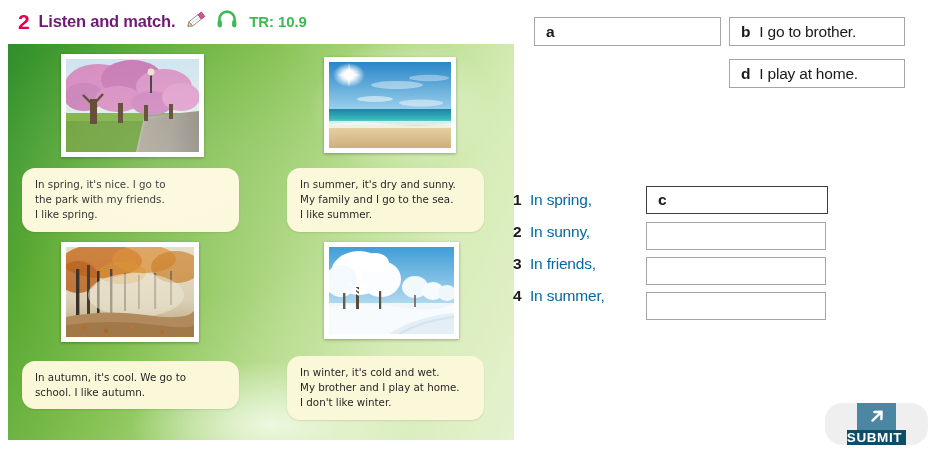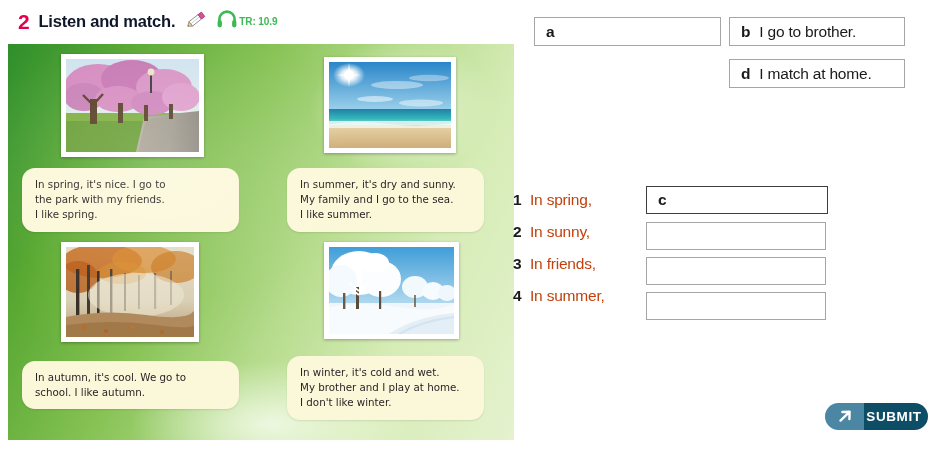--- a/index.html
+++ b/index.html
@@ -10,24 +10,24 @@
     overflow: hidden;
   }
   #app { position: relative; width: 936px; height: 455px; background:#fff; }
 
   
   #header { position: absolute; left: 18px; top: 8px; height: 26px; display: flex; align-items: center; }
   #ex-number {
     color: #e3004f; font-weight: bold; font-size: 21px; line-height: 1;
     margin-right: 9px; letter-spacing: -0.3px;
   }
-  #ex-title { color: #0f172a; font-weight: bold; font-size: 16.5px; letter-spacing: -0.2px; }
+  #ex-title { color: #701a75; font-weight: bold; font-size: 16.5px; letter-spacing: -0.2px; }
   #pencil-icon { margin-left: 11px; display:block; }
   #headphone-icon { margin-left: 8px; display:block; }
-  #tr-label { margin-left: 1px; color:#3cba54; font-weight:bold; font-size:10px; letter-spacing:-0.1px; }
+  #tr-label { margin-left: 11px; color:#3cba54; font-weight:bold; font-size:15px; letter-spacing:-0.1px; }
 
   
   #green-panel {
     position: absolute; left: 8px; top: 44px; width: 506px; height: 396px;
     background:
       radial-gradient(ellipse 150px 110px at 78% 16%, rgba(236,248,222,0.75) 0%, rgba(236,248,222,0) 62%),
       radial-gradient(ellipse 130px 120px at 18% 60%, rgba(120,186,62,0.45) 0%, rgba(120,186,62,0) 65%),
       radial-gradient(ellipse 200px 90px at 52% 96%, rgba(245,252,236,0.85) 0%, rgba(245,252,236,0) 70%),
       linear-gradient(115deg, #2f8f2c 0%, #58a832 18%, #86c254 38%, #b7dc8e 58%, #d6ecb6 76%, #e4f2ce 100%);
     overflow: hidden;
@@ -56,36 +56,36 @@
   
   .opt-box {
     position: absolute; border:1px solid #a6a6a6; background:#ffffff;
     display:flex; align-items:center; height:29px; padding-left:11px;
     font-size:15.5px; color:#1a1a1a; letter-spacing:-0.2px;
   }
   .opt-letter { font-weight:bold; margin-right:9px; font-size:15.5px; }
 
   .q-row { position:absolute; display:flex; align-items:center; height:24px; }
   .q-num { font-weight:bold; font-size:15.5px; color:#1a1a1a; width:17px; }
-  .q-text { font-size:15.5px; color:#c2410c; letter-spacing:-0.2px; }
+  .q-text { font-size:15.5px; color:#0369a1; letter-spacing:-0.2px; }
 
   .drop-zone {
     position:absolute; border:1px solid #a6a6a6; background:#ffffff; height:28px;
   }
   .drop-zone.filled {
     border:1.6px solid #3d3d3d;
     display:flex; align-items:center; padding-left:11px;
     font-size:15.5px; color:#1a1a1a; letter-spacing:-0.2px;
   }
 
   
   #submit-button {
-    position:absolute; left:825px; top:403px; width:103px; height:27px;
+    position:absolute; left:825px; top:403px; width:103px; height:42px;
     border-radius:17px; overflow:hidden; display:flex; align-items:center;
-    cursor:pointer; border:none; padding:0;
+    cursor:pointer; border:none; padding:0;flex-direction:column;
   }
   #submit-icon-area {
     width:39px; height:100%; background:#4b87a3; display:flex;
     align-items:center; justify-content:center;
   }
   #submit-label-area {
     flex:1; height:100%; background:#0d4e66; display:flex;
     align-items:center; justify-content:center; padding-right:4px;
   }
   #submit-label {
@@ -287,21 +287,21 @@
     <span class="opt-letter">a</span>
   </div>
 
   <div class="opt-box" style="left:729px; top:17px; width:176px;">
     <span class="opt-letter">b</span>
     <span>I go to brother.</span>
   </div>
 
   <div class="opt-box" style="left:729px; top:59px; width:176px;">
     <span class="opt-letter">d</span>
-    <span>I match at home.</span>
+    <span>I play at home.</span>
   </div>
 
   <div class="q-row" style="left:513px; top:188px;">
     <span class="q-num">1</span>
     <span class="q-text">In spring,</span>
   </div>
   <div class="q-row" style="left:513px; top:220px;">
     <span class="q-num">2</span>
     <span class="q-text">In sunny,</span>
   </div>

